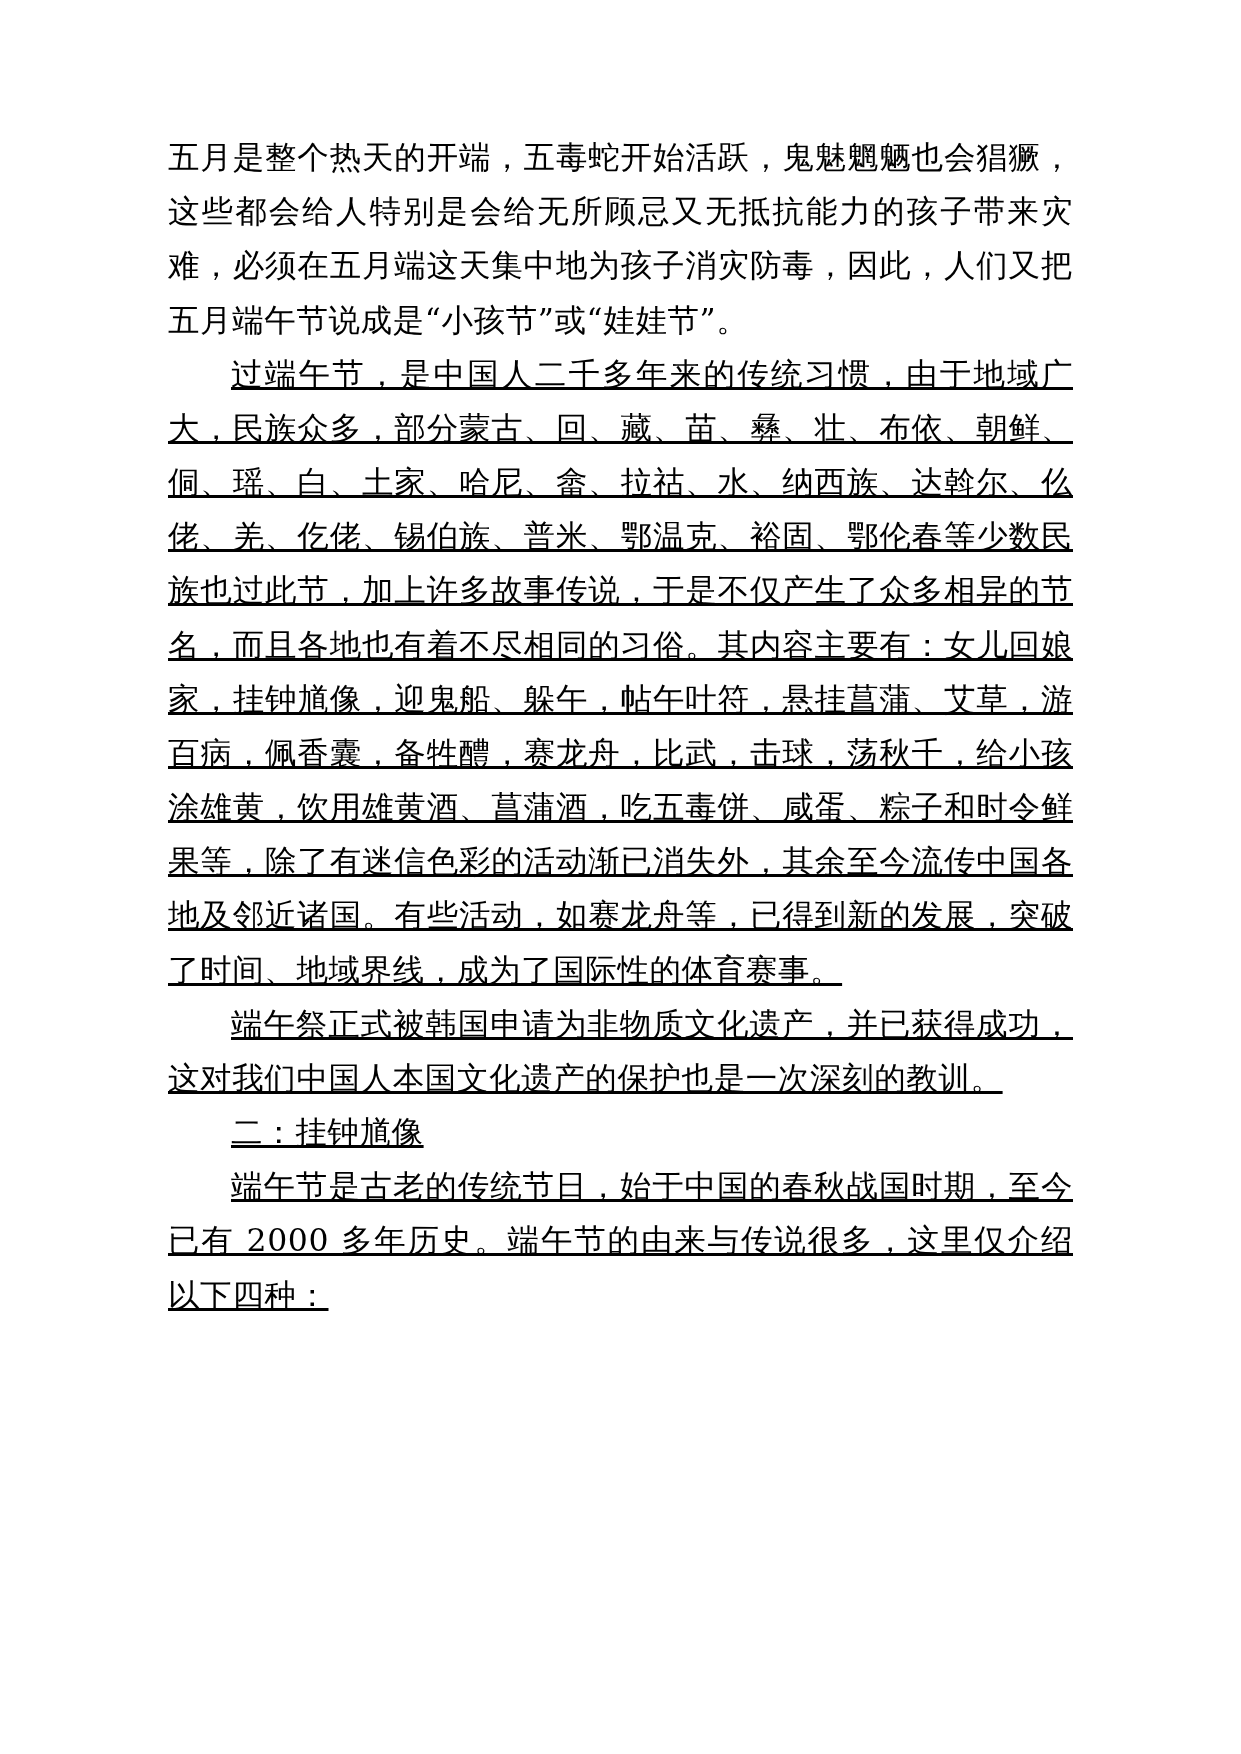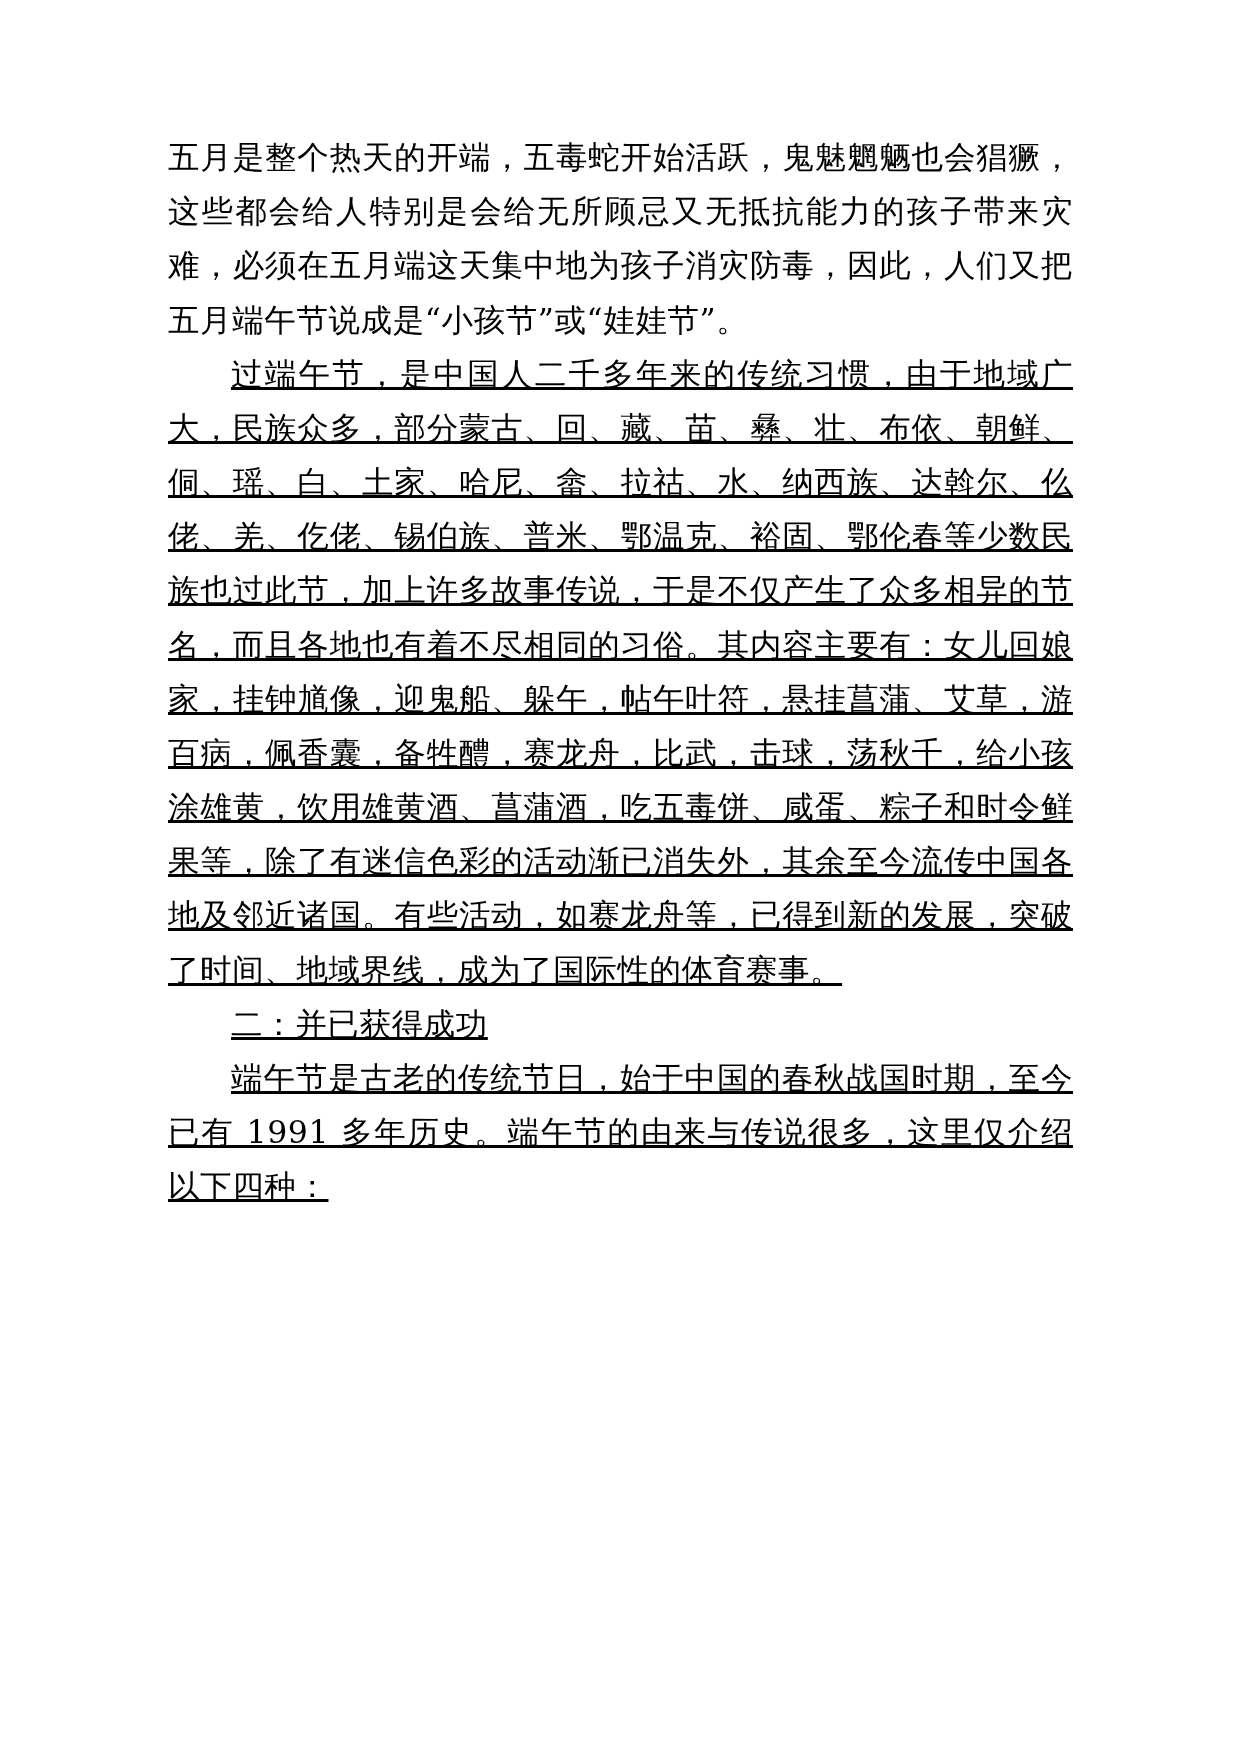--- a/index.html
+++ b/index.html
@@ -38,16 +38,17 @@
     text-decoration: underline;
   }
 </style>
 </head>
 <body>
 
 <div class="page">
   <div class="doc-body">
     <p class="para">五月是整个热天的开端，五毒蛇开始活跃，鬼魅魍魉也会猖獗，这些都会给人特别是会给无所顾忌又无抵抗能力的孩子带来灾难，必须在五月端这天集中地为孩子消灾防毒，因此，人们又把五月端午节说成是“小孩节”或“娃娃节”。</p>
     <p class="para indent">过端午节，是中国人二千多年来的传统习惯，由于地域广大，民族众多，部分蒙古、回、藏、苗、彝、壮、布依、朝鲜、侗、瑶、白、土家、哈尼、畲、拉祜、水、纳西族、达斡尔、仫佬、羌、仡佬、锡伯族、普米、鄂温克、裕固、鄂伦春等少数民族也过此节，加上许多故事传说，于是不仅产生了众多相异的节名，而且各地也有着不尽相同的习俗。其内容主要有：女儿回娘家，挂钟馗像，迎鬼船、躲午，帖午叶符，悬挂菖蒲、艾草，游百病，佩香囊，备牲醴，赛龙舟，比武，击球，荡秋千，给小孩涂雄黄，饮用雄黄酒、菖蒲酒，吃五毒饼、咸蛋、粽子和时令鲜果等，除了有迷信色彩的活动渐已消失外，其余至今流传中国各地及邻近诸国。有些活动，如赛龙舟等，已得到新的发展，突破了时间、地域界线，成为了国际性的体育赛事。</p>
-    <p class="para indent">二：并已获得成功</p>
-    <p class="para indent">端午节是古老的传统节日，始于中国的春秋战国时期，至今已有 1991 多年历史。端午节的由来与传说很多，这里仅介绍以下四种：</p>
+    <p class="para indent">端午祭正式被韩国申请为非物质文化遗产，并已获得成功，这对我们中国人本国文化遗产的保护也是一次深刻的教训。</p>
+    <p class="para indent">二：挂钟馗像</p>
+    <p class="para indent">端午节是古老的传统节日，始于中国的春秋战国时期，至今已有 2000 多年历史。端午节的由来与传说很多，这里仅介绍以下四种：</p>
   </div>
 </div>
 
 </body></html>

